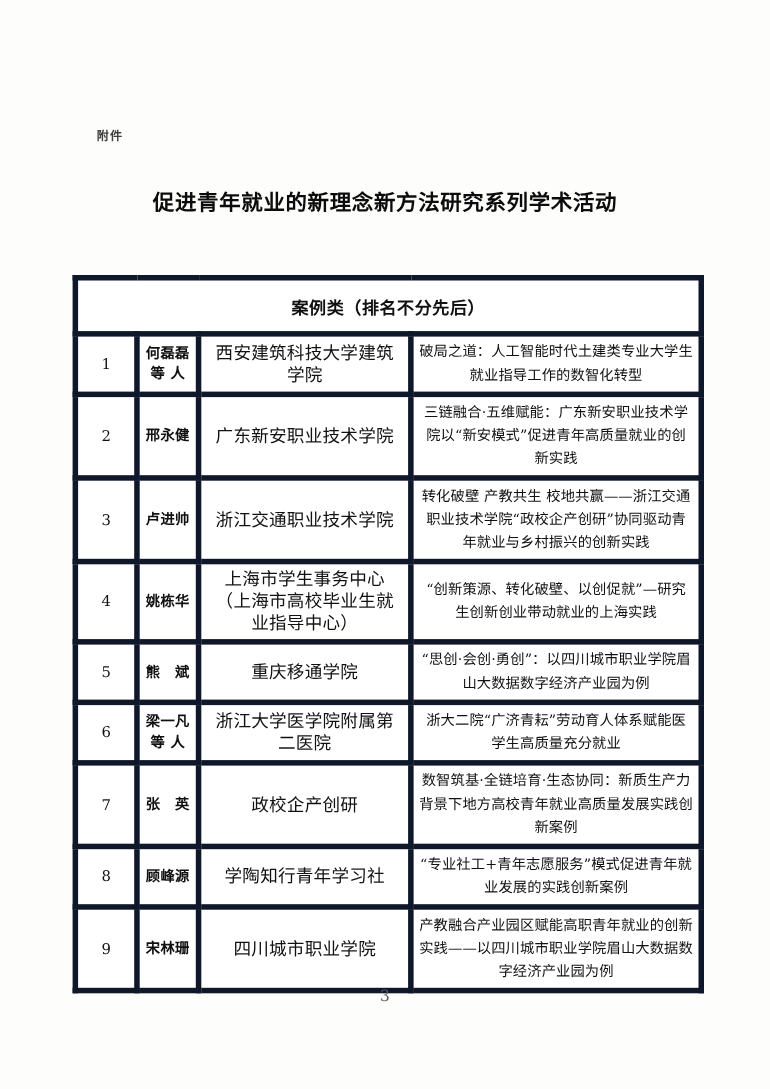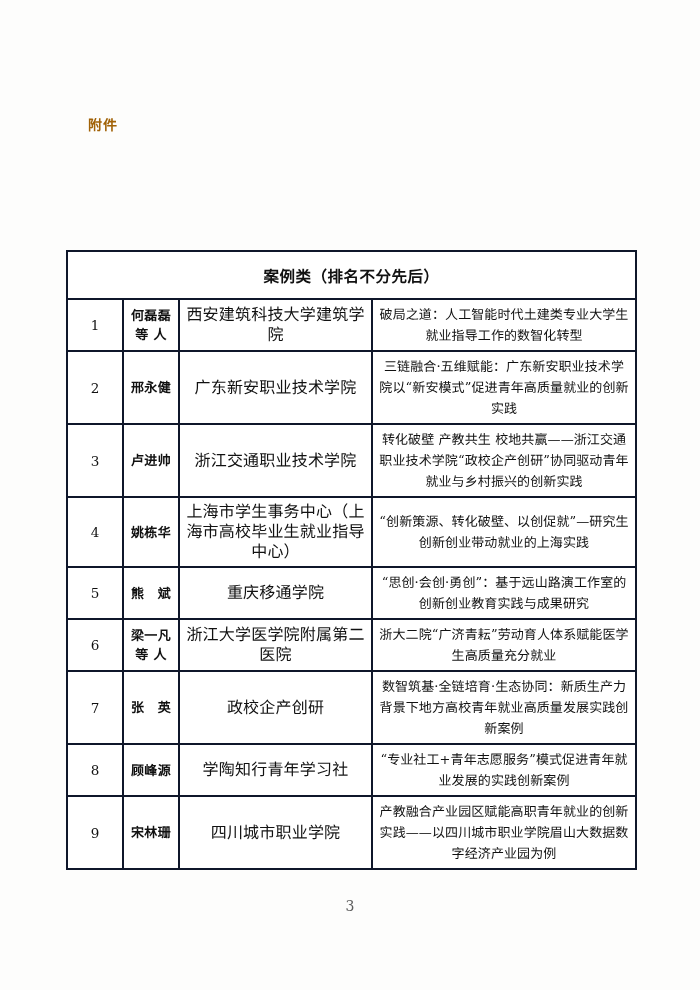--- a/index.html
+++ b/index.html
@@ -20,25 +20,25 @@
     position: absolute;
     inset: 0;
     background: #fdfdfc;
   }
 
   
   .attachment-label {
     position: absolute;
     left: 88px;
     top: 118px;
-    font-size: 14px;
+    font-size: 11px;
     font-weight: 600;
     letter-spacing: 1px;
     line-height: 1;
-    color: #a16207;
+    color: #404040;
   }
 
   
   .doc-title {
     position: absolute;
     left: 0;
     right: 0;
     top: 168px;
     text-align: center;
     font-size: 19.5px;
@@ -57,21 +57,21 @@
     position: absolute;
     left: 66px;
     top: 250px;
     width: 569px;
     border-collapse: collapse;
     table-layout: fixed;
     background: #fff;
   }
   .results-table td,
   .results-table th {
-    border: 2px solid #0f172a;
+    border: 5px solid #0f172a;
     vertical-align: middle;
     padding: 4px 5px;
     color: #111;
   }
   .cat-header {
     text-align: center;
     font-size: 15.5px;
     font-weight: 700;
     letter-spacing: 0.5px;
     height: 38px;
@@ -135,20 +135,21 @@
   }
 </style>
 </head>
 <body>
 
 <div class="page">
 
   <div class="attachment-label">附件</div>
 
   <div class="doc-title">
+    <span class="title-line">促进青年就业的新理念新方法研究系列学术活动</span>
   </div>
 
   <table class="results-table">
     <colgroup>
       <col class="c-idx">
       <col class="c-auth">
       <col class="c-org">
       <col class="c-titl">
     </colgroup>
     <tbody>
@@ -178,21 +179,21 @@
       <tr>
         <td class="cell-index">4</td>
         <td class="cell-author">姚栋华</td>
         <td class="cell-org">上海市学生事务中心（上海市高校毕业生就业指导中心）</td>
         <td class="cell-title">“创新策源、转化破壁、以创促就”—研究生创新创业带动就业的上海实践</td>
       </tr>
       <tr>
         <td class="cell-index">5</td>
         <td class="cell-author">熊　斌</td>
         <td class="cell-org">重庆移通学院</td>
-        <td class="cell-title">“思创·会创·勇创”：基于远山路演工作室的创新创业教育实践与成果研究</td>
+        <td class="cell-title">“思创·会创·勇创”：以四川城市职业学院眉山大数据数字经济产业园为例</td>
       </tr>
       <tr>
         <td class="cell-index">6</td>
         <td class="cell-author">梁一凡
 等  人</td>
         <td class="cell-org">浙江大学医学院附属第二医院</td>
         <td class="cell-title">浙大二院“广济青耘”劳动育人体系赋能医学生高质量充分就业</td>
       </tr>
       <tr>
         <td class="cell-index">7</td>

